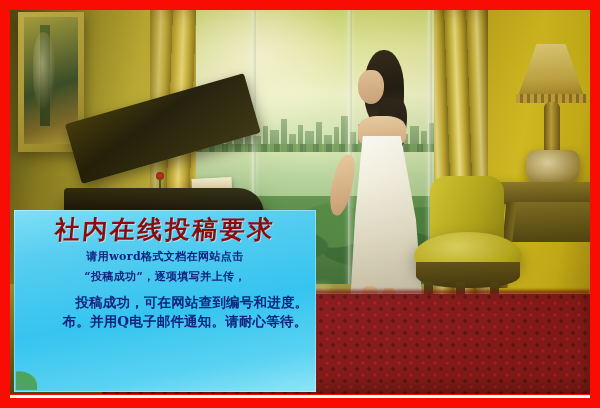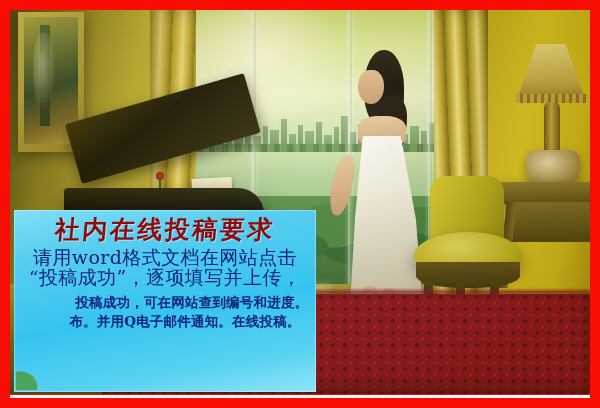--- a/index.html
+++ b/index.html
@@ -324,22 +324,22 @@
     font-weight:bold;
     letter-spacing:2.5px;
     color:#8f0b0b;
     text-shadow:1px 1px 0 rgba(255,255,255,.45);
     transform:skewX(-5deg);
   }
   .notice-p{
     margin:0;
     text-align:center;
     font-family:"DejaVu Serif","Liberation Serif",serif;
-    font-size:19px;
-    font-weight:normal;
+    font-size:11px;
+    font-weight:bold;
     color:#10237e;
     line-height:20px;
     letter-spacing:.4px;
   }
   .notice-sub{
     margin:0;
     text-align:center;
     font-family:"DejaVu Serif","Liberation Serif",serif;
     font-size:13.5px;
     font-weight:bold;
@@ -480,17 +480,17 @@
     <div class="notice-leaf"></div>
 
     <div class="notice-title">社内在线投稿要求</div>
 
     <div class="notice-p">请用word格式文档在网站点击</div>
     <div class="notice-p">“投稿成功”，逐项填写并上传，</div>
 
     <div class="notice-gap"></div>
 
     <div class="notice-sub">　投稿成功，可在网站查到编号和进度。</div>
-    <div class="notice-sub">布。并用Q电子邮件通知。在线投稿。</div>
+    <div class="notice-sub">布。并用Q电子邮件通知。请耐心等待。</div>
   </div>
 
   <div class="bottom-white"></div>
 </div>
 
 </body></html>

